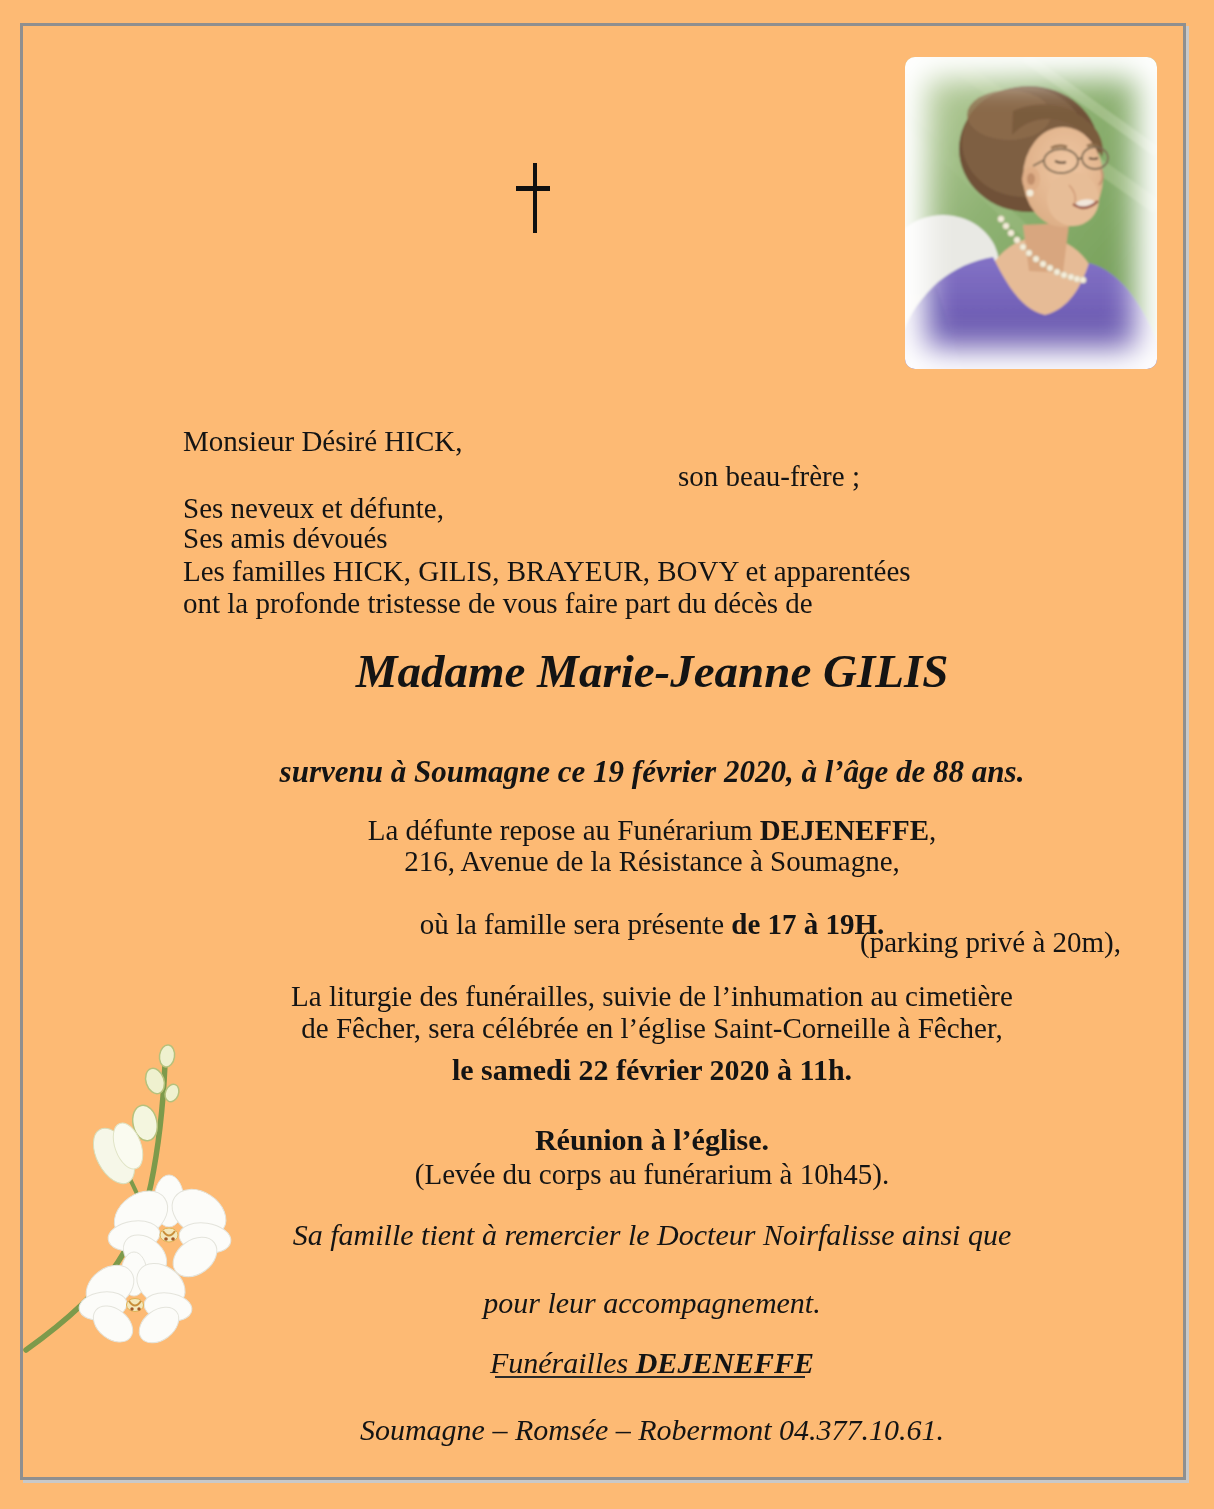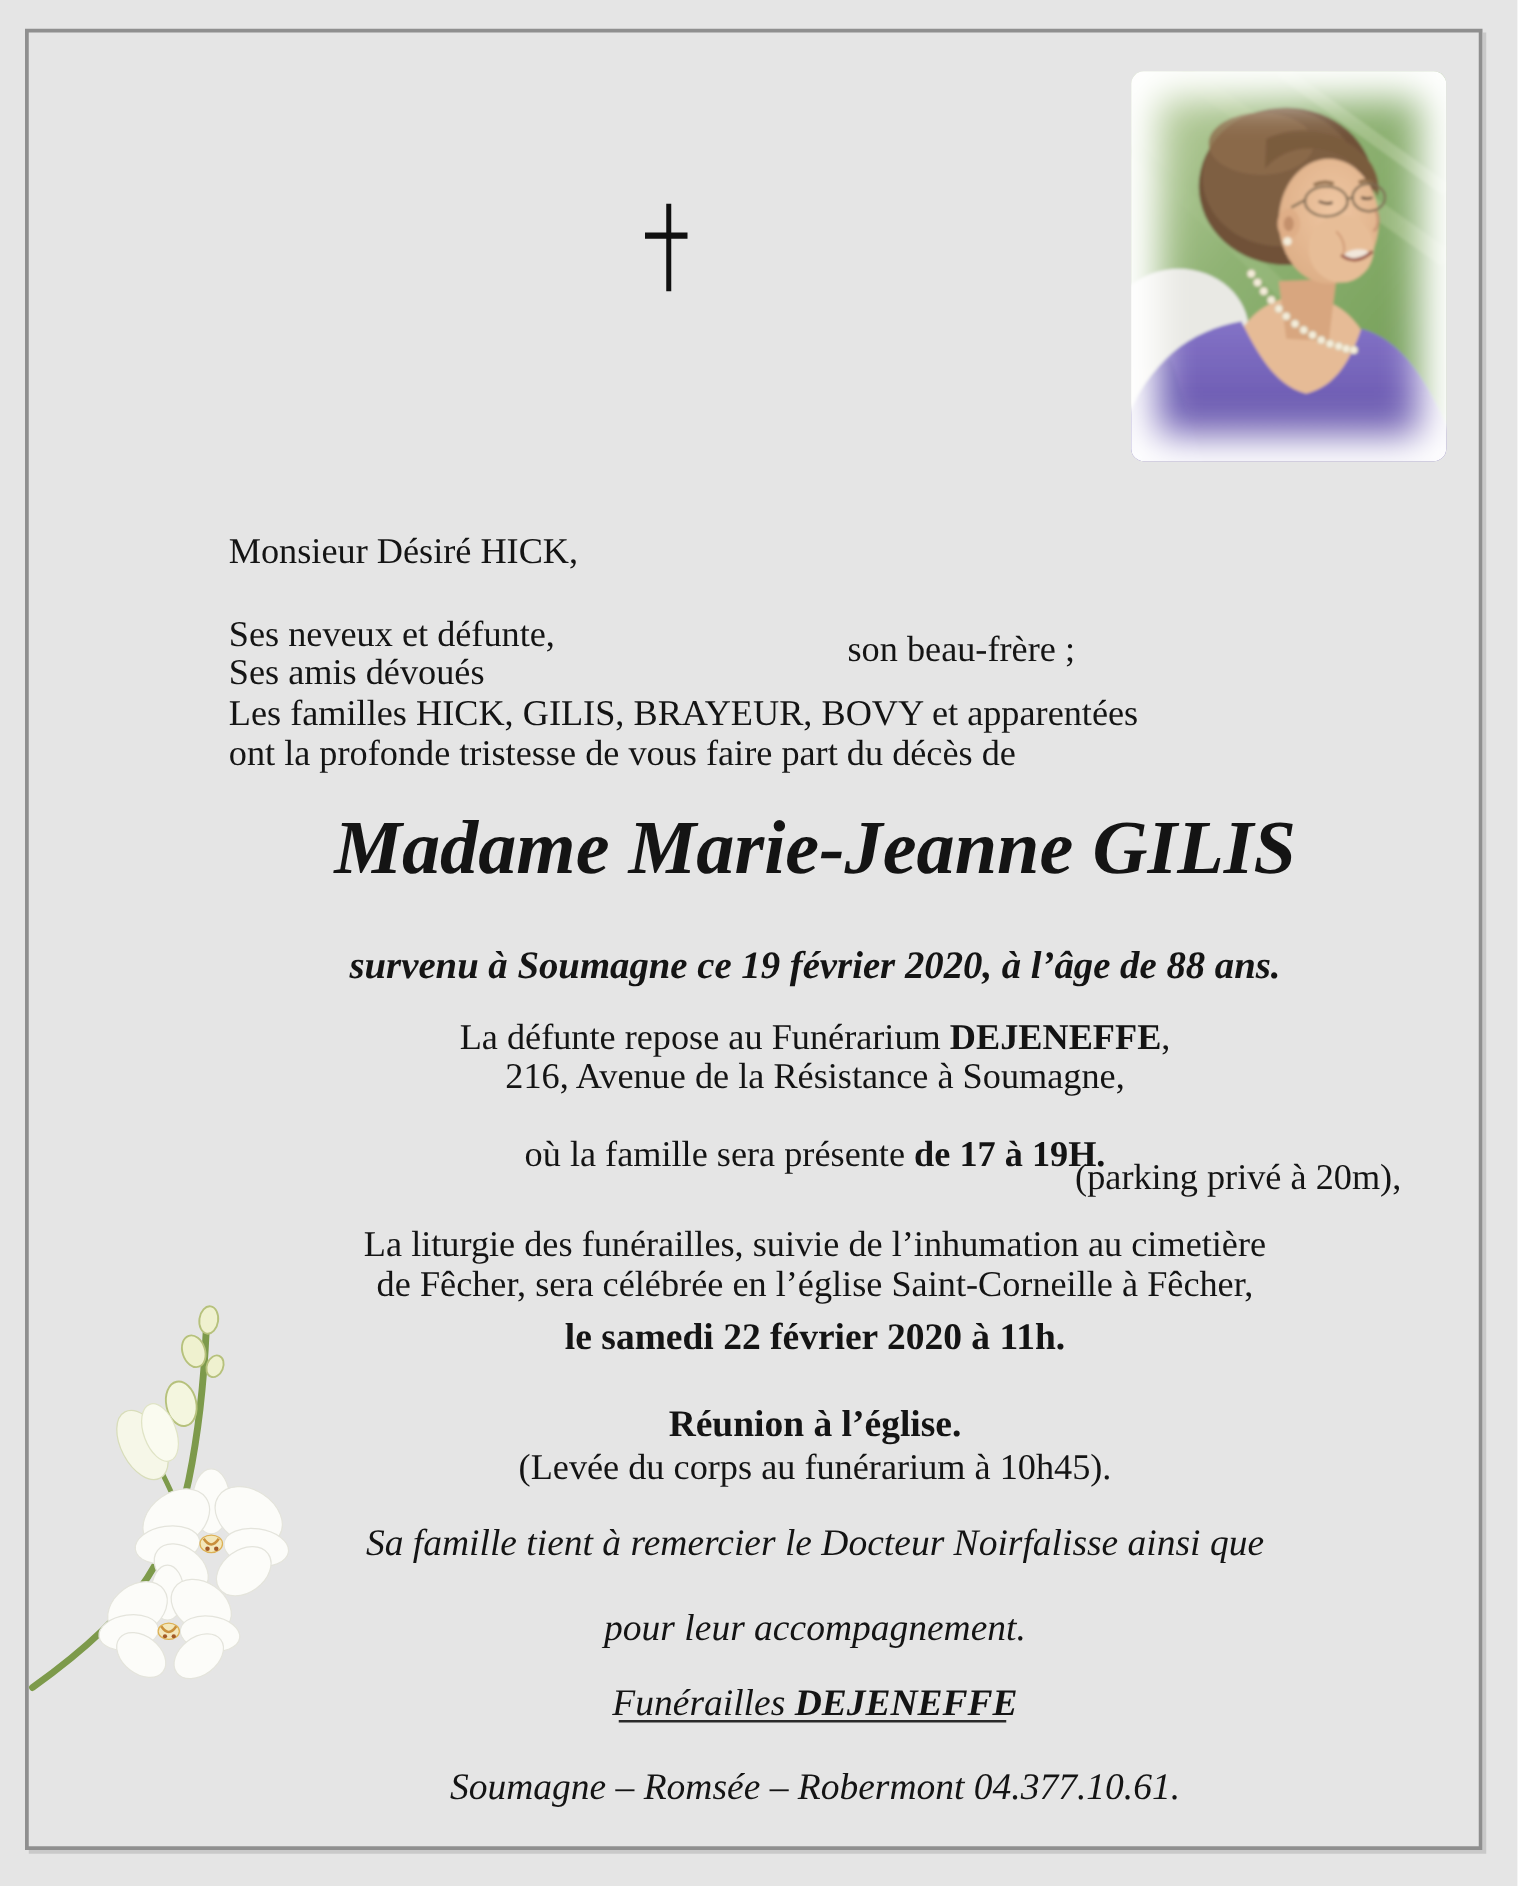--- a/index.html
+++ b/index.html
@@ -1,27 +1,27 @@
 <!DOCTYPE html>
 <html><head>
 <meta charset="utf-8">
 <style>
   html,body{margin:0;padding:0;background:#ffffff;}
   .page{
-    position:relative;width:1214px;height:1509px;background:#e5e5e5;
+    position:relative;width:1214px;height:1509px;background:#fdba74;
     font-family:"Liberation Serif","DejaVu Serif",serif;color:#141414;overflow:hidden;
   }
   .card-border{
     position:absolute;left:20px;top:23px;width:1166px;height:1457px;
     border:3px solid #8f8f8f;box-shadow:3px 3px 0 0 #c9c9c9;box-sizing:border-box;
   }
   .line{position:absolute;white-space:nowrap;line-height:1;}
   .center{left:183px;width:938px;text-align:center;}
   .body-text{font-size:29px;}
-  .title-text{font-size:61px;font-weight:bold;font-style:italic;text-align:center;}
+  .title-text{font-size:47px;font-weight:bold;font-style:italic;text-align:center;}
   .subtitle-text{font-size:31px;font-weight:bold;font-style:italic;}
   .date-text{font-size:30px;font-weight:bold;}
   .meeting-text{font-size:30px;font-weight:bold;}
   .italic-text{font-size:30px;font-style:italic;}
   .footer-text{font-size:30px;font-style:italic;}
   b{font-weight:bold;}
   
   .cross{position:absolute;left:516px;top:163px;width:34px;height:70px;}
   .cross-v{position:absolute;left:17px;top:0;width:4px;height:70px;background:#101010;}
   .cross-h{position:absolute;left:0;top:23px;width:34px;height:4.5px;background:#101010;}
@@ -163,21 +163,21 @@
         </g>
         <ellipse cx="117" cy="267" rx="8.5" ry="6.5" fill="#f3e7bb" stroke="#ddb154"></ellipse>
         <path d="M111,263 q6,9 12,0" stroke="#c98f3a" stroke-width="2" fill="none"></path>
         <circle cx="114" cy="271" r="1.7" fill="#a35a28"></circle>
           <circle cx="121" cy="271" r="1.7" fill="#a35a28"></circle>
       </g>
     </svg>
   </div>
 
   <div class="line body-text" style="left:183px;top:427px;">Monsieur Désiré HICK,</div>
-  <div class="line body-text" style="left:678px;top:462px;margin-top:44px;">son beau-frère ;</div>
+  <div class="line body-text" style="left:678px;top:462px;">son beau-frère ;</div>
   <div class="line body-text" style="left:183px;top:494px;">Ses neveux et défunte,</div>
   <div class="line body-text" style="left:183px;top:524px;">Ses amis dévoués</div>
   <div class="line body-text" style="left:183px;top:557px;">Les familles HICK, GILIS, BRAYEUR, BOVY et apparentées</div>
   <div class="line body-text" style="left:183px;top:589px;">ont la profonde tristesse de vous faire part du décès de</div>
 
   <div class="line center title-text" style="top:648px;">Madame Marie-Jeanne GILIS</div>
   <div class="line center subtitle-text" style="top:756px;">survenu à Soumagne ce 19 février 2020, à l’âge de 88 ans.</div>
 
   <div class="line center body-text" style="top:816px;text-align:center;"><span>La défunte repose au Funérarium </span><b>DEJENEFFE</b><span>,</span></div>
   <div class="line center body-text" style="top:847px;">216, Avenue de la Résistance à Soumagne,</div>

